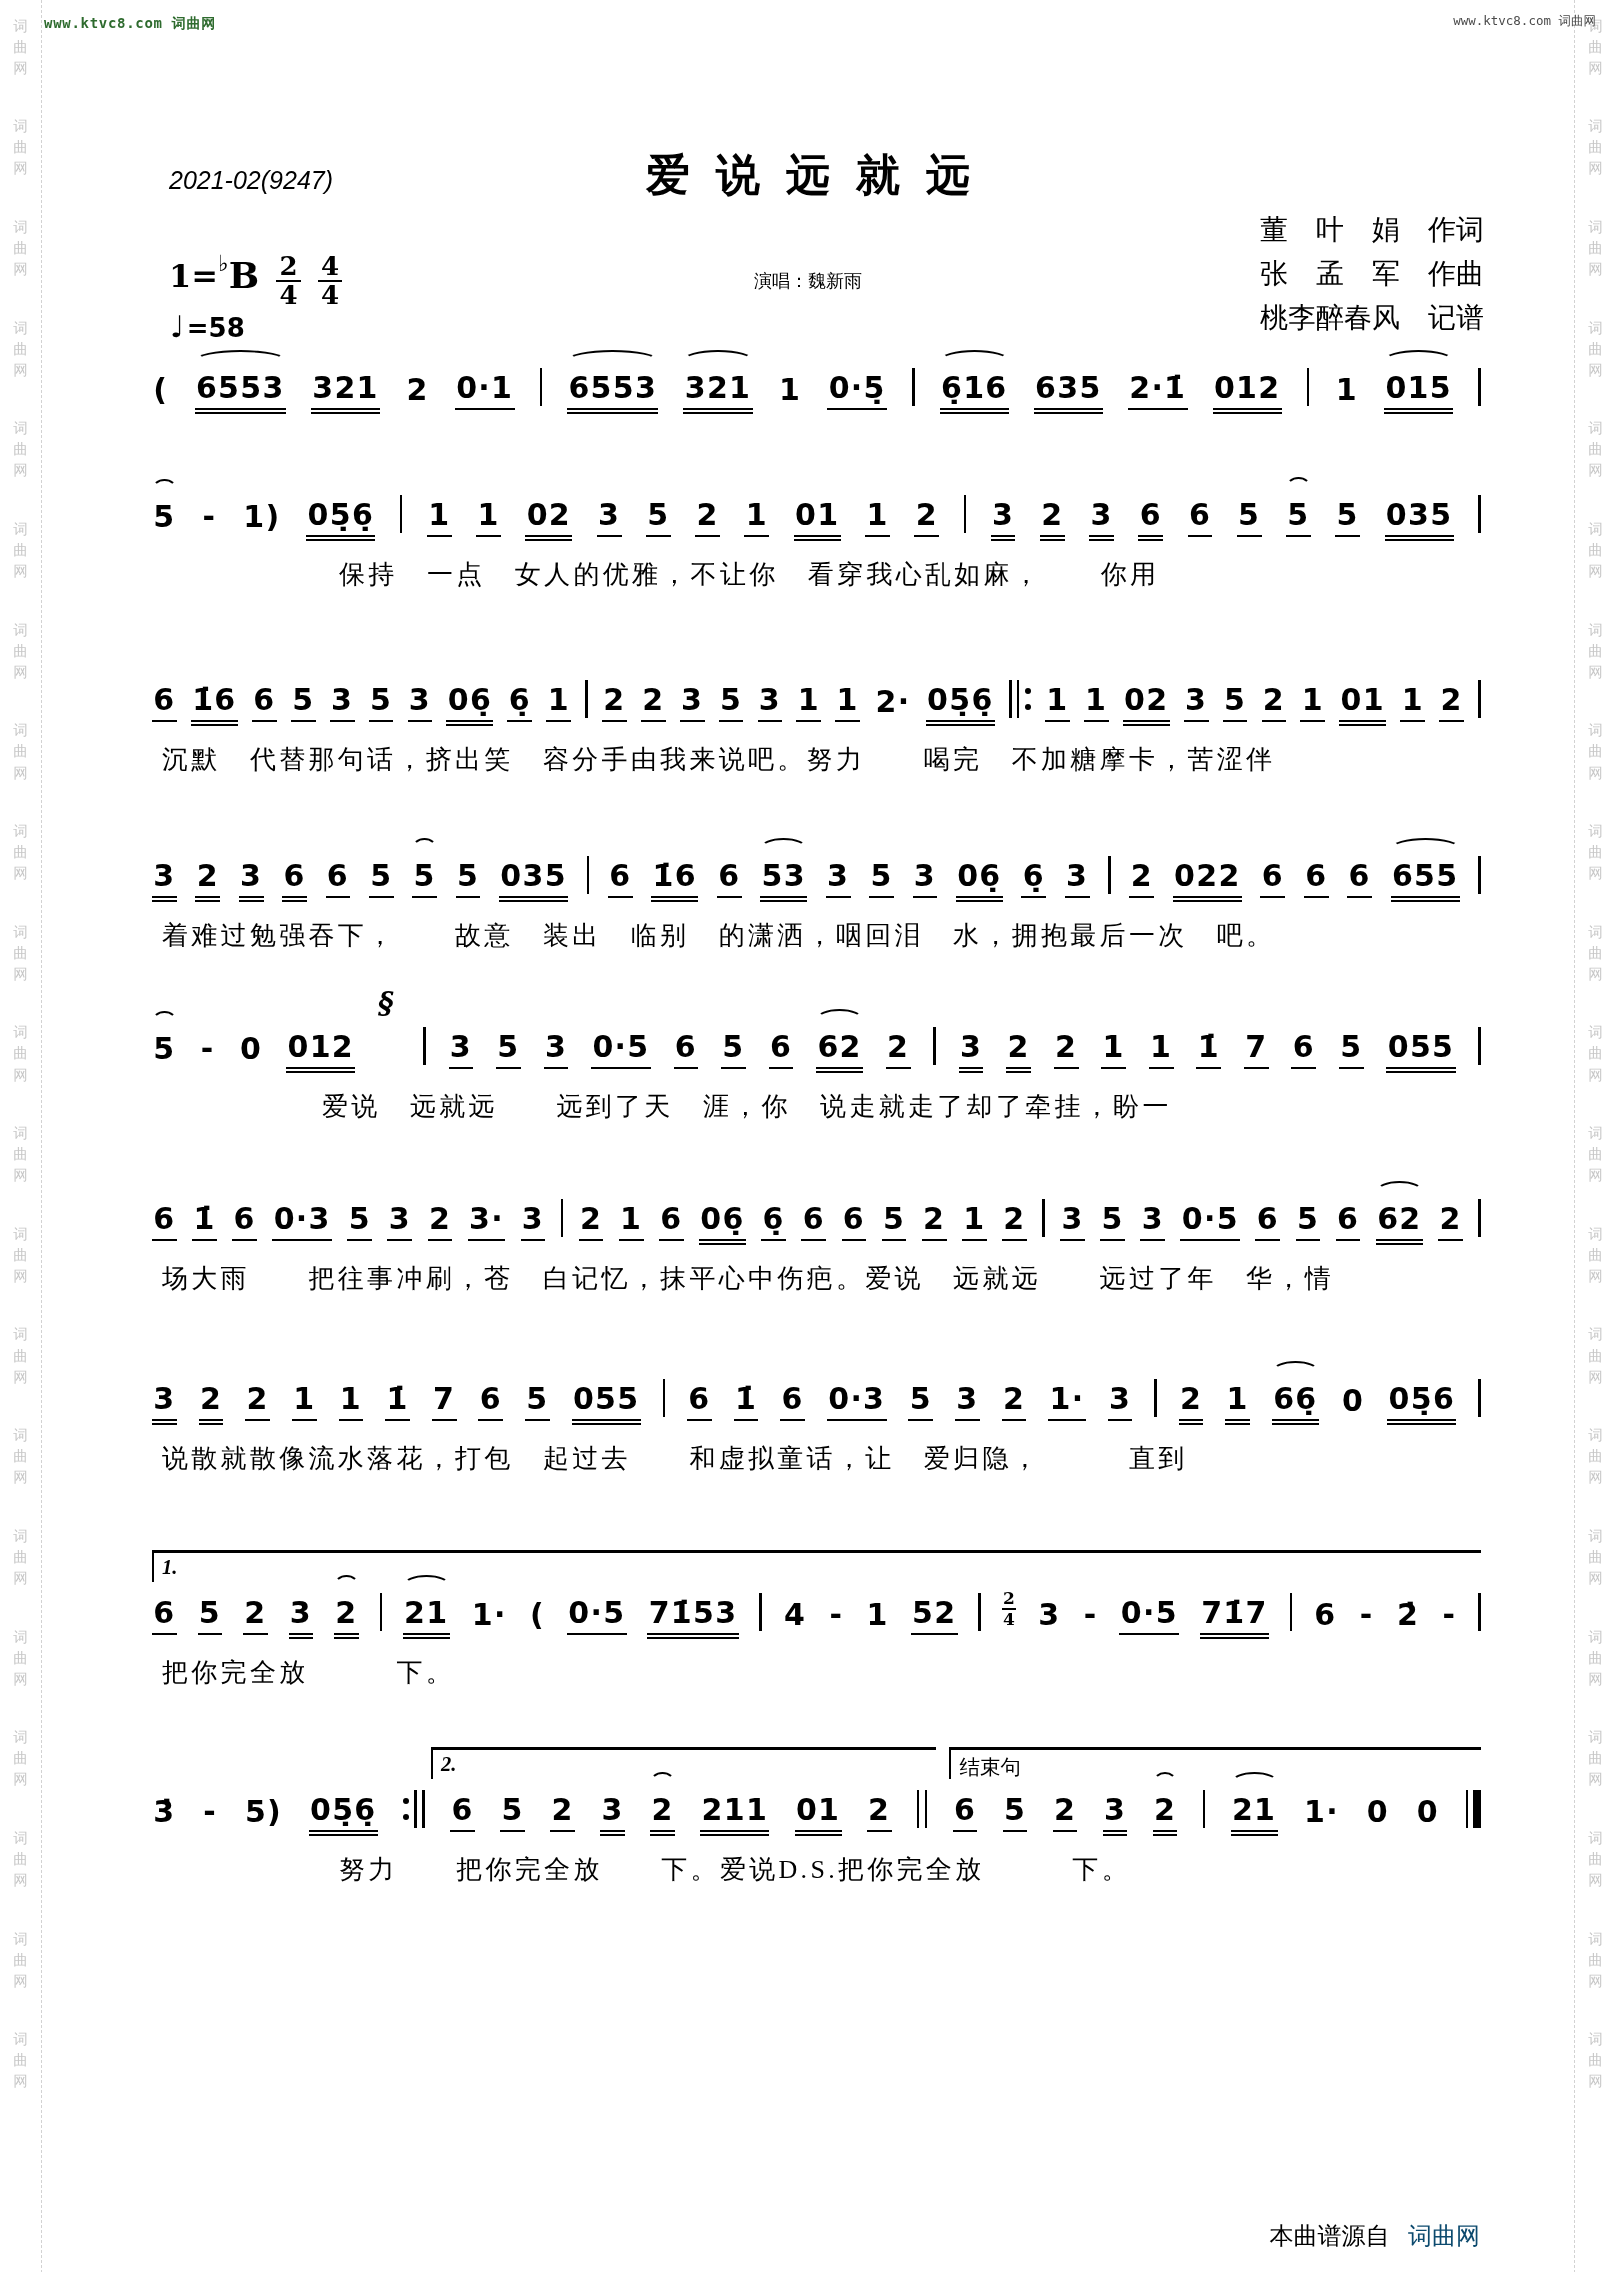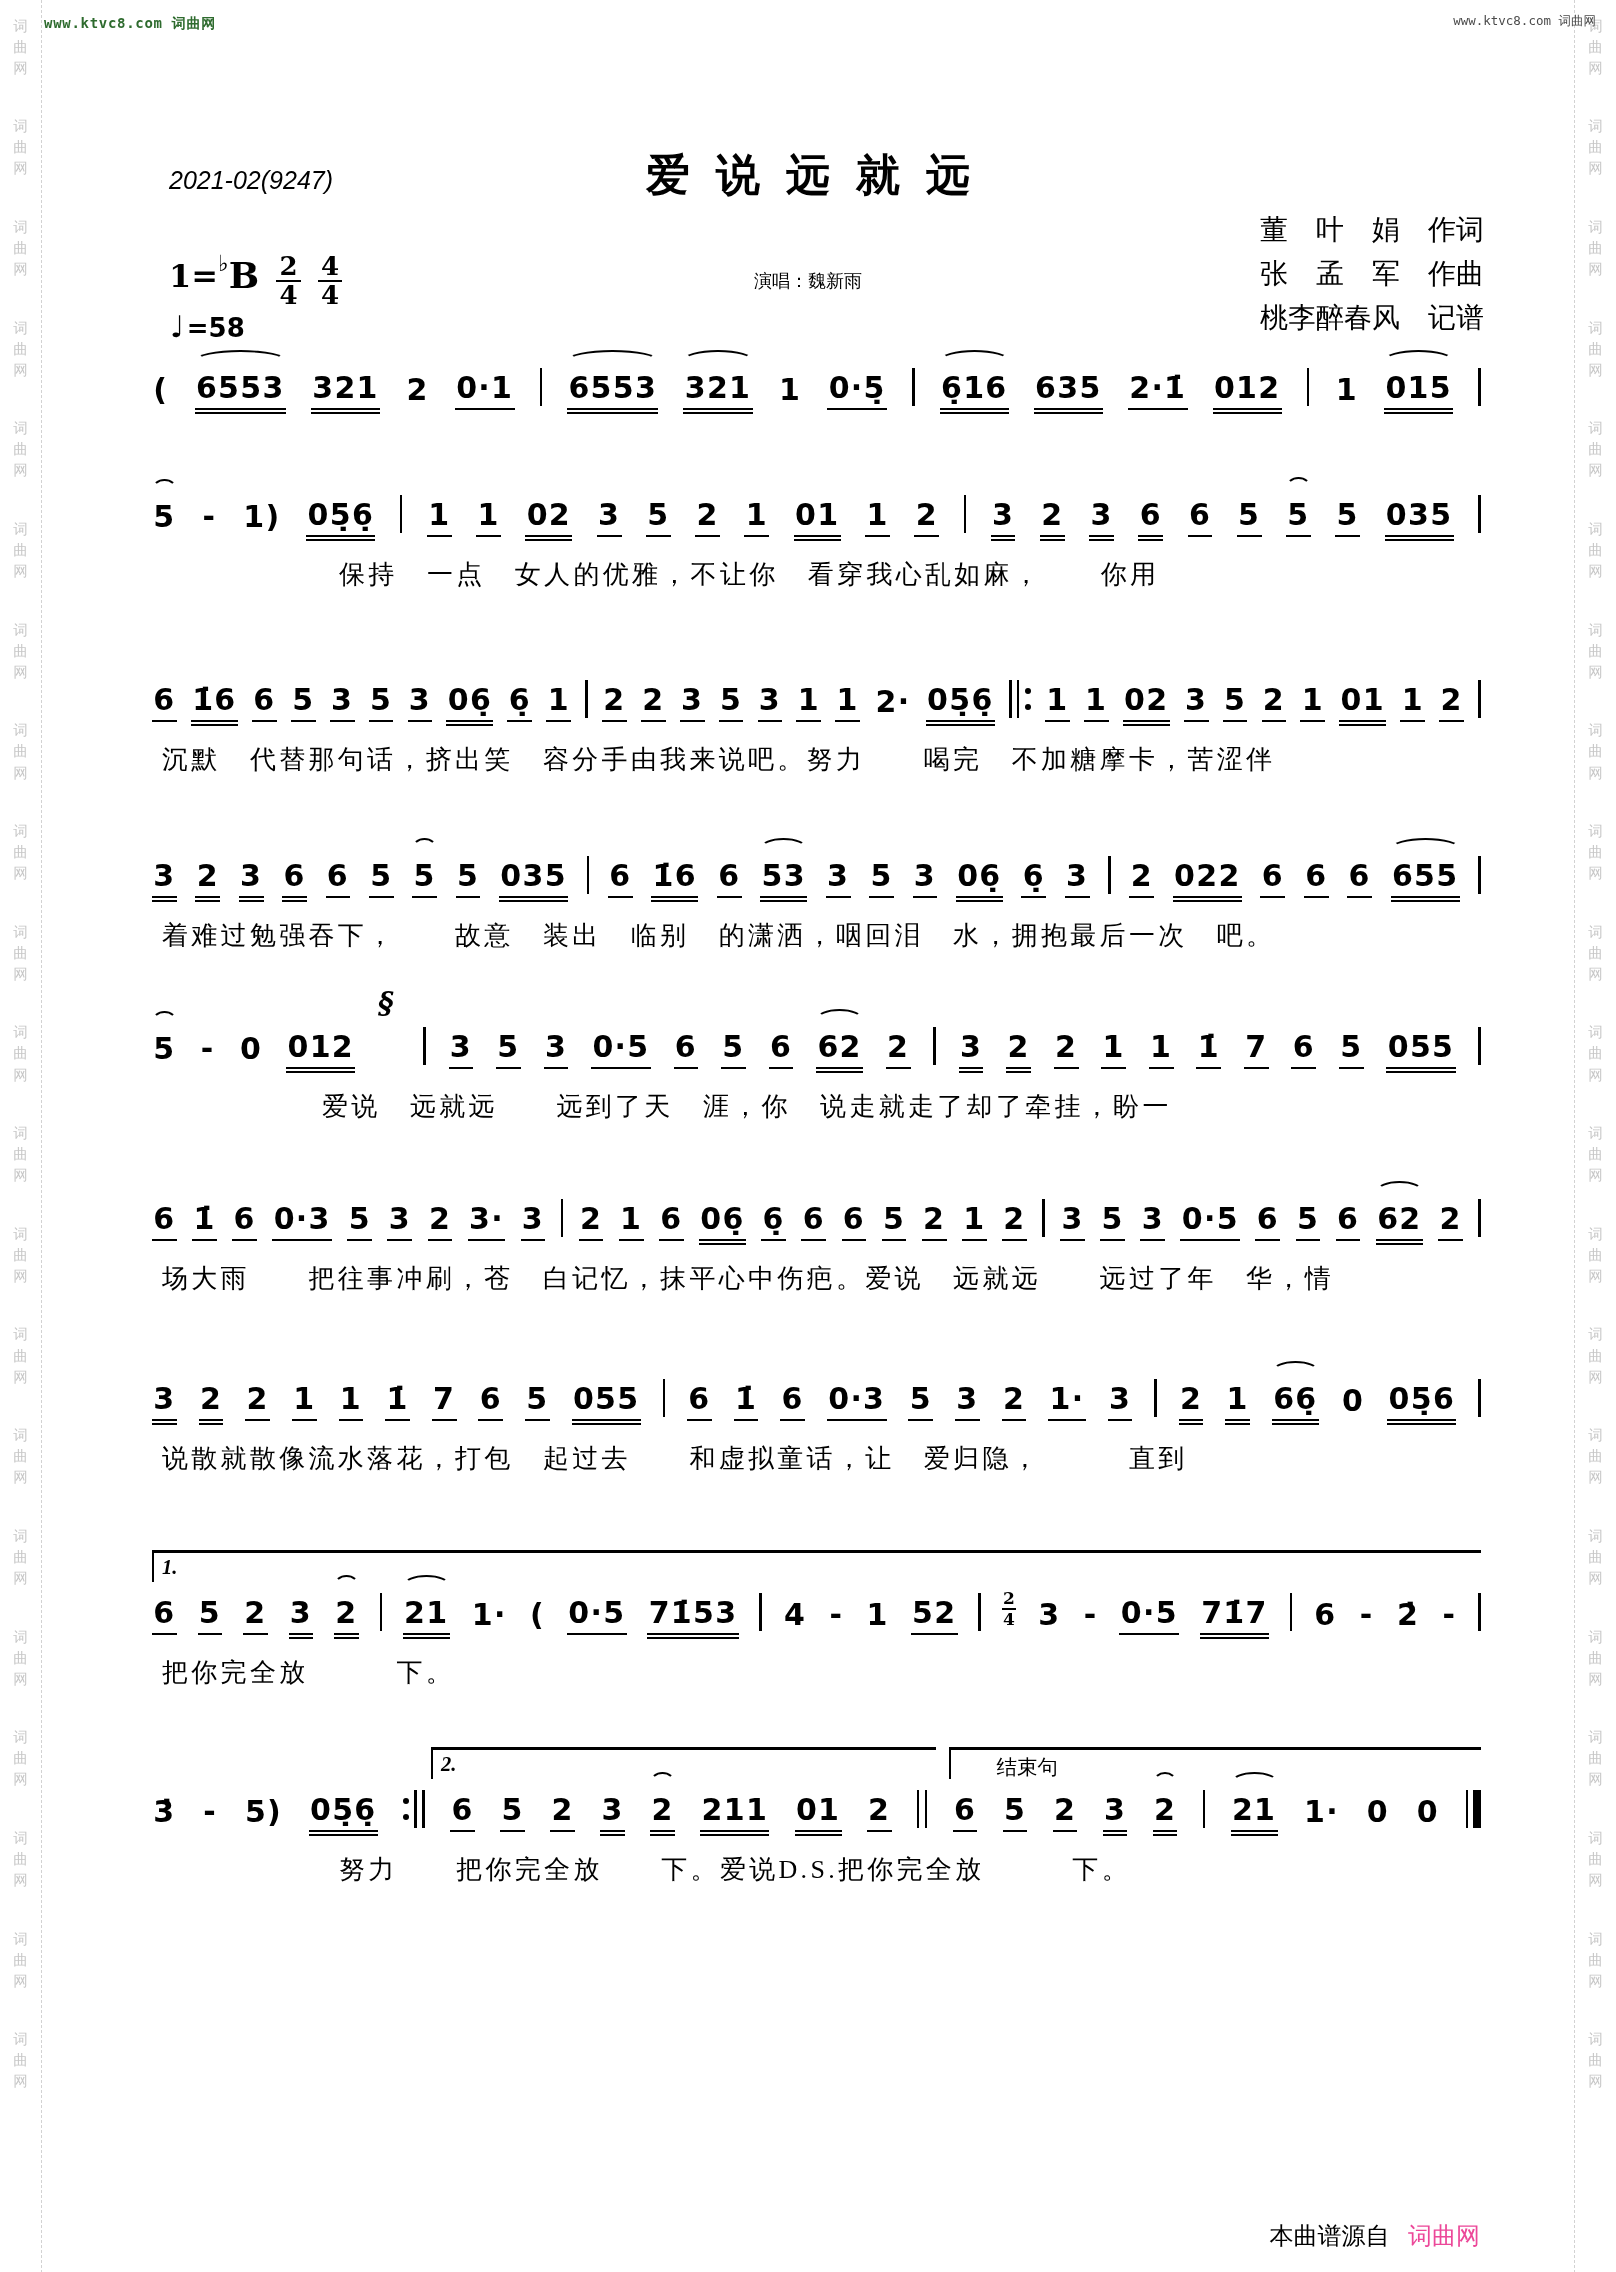--- a/index.html
+++ b/index.html
@@ -68,21 +68,21 @@
   .lyrics { font-size:26px; letter-spacing:3.3px; margin-top:10.6px; white-space:pre;
             font-family:"Liberation Serif", serif; }
 
   .brackets { position:relative; height:37px; }
   .volta { position:absolute; top:0; height:32px; border-top:3.3px solid #000; border-left:2.6px solid #000; }
   .volta span { display:inline-block; margin:2.6px 0 0 8px; font-size:20.5px; font-family:"Liberation Serif", serif; }
   .volta span.ital { font-style:italic; font-weight:bold; }
 
   
   .source { position:absolute; right:136px; bottom:21px; font-size:24px; }
-  .source .pink { color:#ec4899; margin-left:18.5px; }
+  .source .pink { color:#0c4a6e; margin-left:18.5px; }
 </style>
 </head>
 <body>
 
 <div class="side-col left">
     <div class="wm-group">
       <span>词</span>
       <span>曲</span>
       <span>网</span>
     </div>
@@ -647,21 +647,21 @@
         <span class="note">-</span>
         <span class="bar">
           <i></i>
         </span>
       </div>
       <div class="lyrics" style="padding-left: 10px;">把你完全放　　　下。</div>
     </div>
     <div class="system" style="top: 1747px;">
       <div class="brackets">
         <div class="volta" style="left: 21%; width: 38%;"><span class="ital">2.</span></div>
-        <div class="volta" style="left: 60%; width: 40%; padding-left: 37px;"><span>结束句</span></div>
+        <div class="volta" style="left: 60%; width: 40%;"><span>结束句</span></div>
       </div>
       <div class="notation">
         <span class="note">3̇</span>
         <span class="note">-</span>
         <span class="note">5)</span>
         <span class="note u2">05̣6̣</span>
         <span class="bar">
           <i class="rdots"></i>
           <i></i>
           <i></i>

